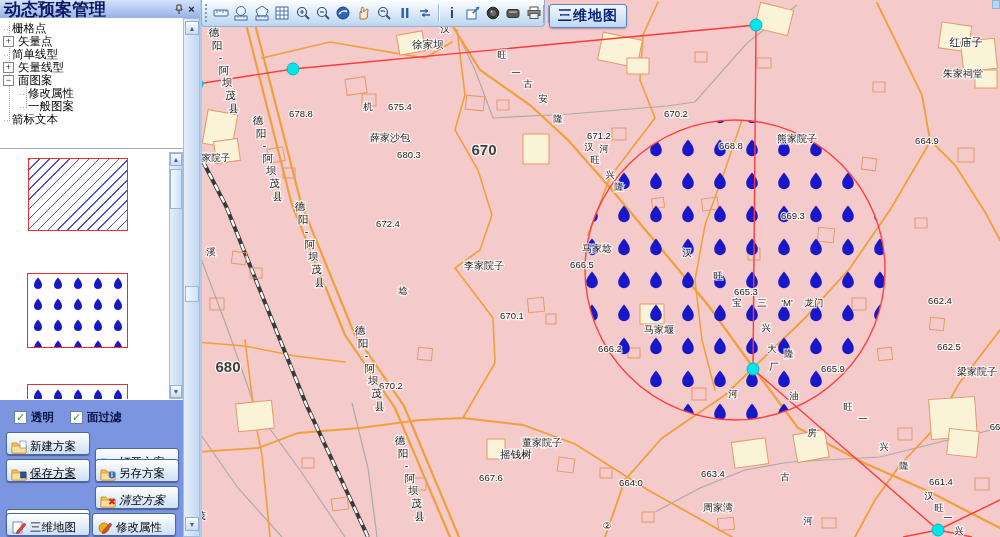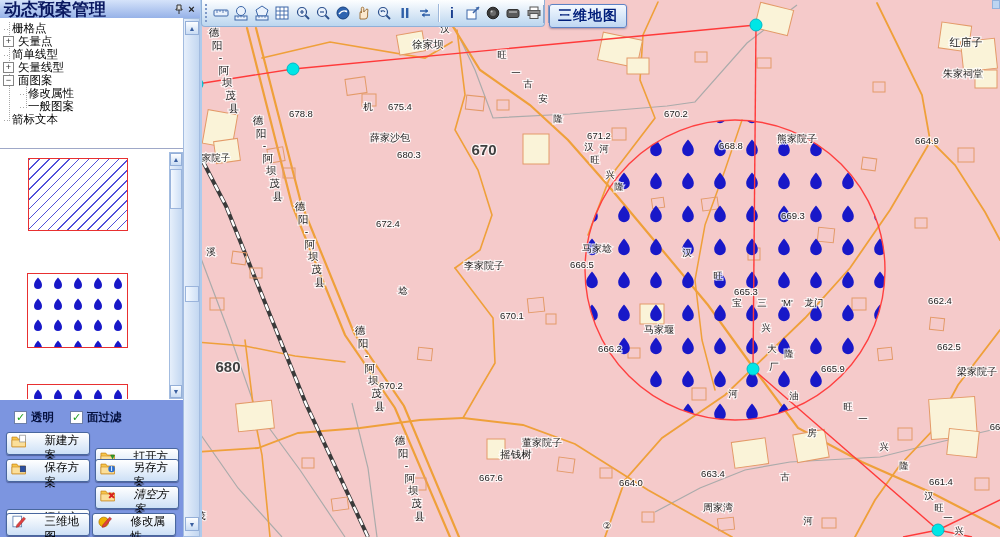--- a/index.html
+++ b/index.html
@@ -29,21 +29,21 @@
   .sb-btn{position:absolute;background:linear-gradient(#FDFEFF,#C9DCF4);border:1px solid #94AFD8;
     box-sizing:border-box;color:#3A5FA0;font-size:7px;line-height:11px;text-align:center;}
   .sb-thumb{position:absolute;background:linear-gradient(90deg,#F4F9FF,#CFE0F6);border:1px solid #9AB4DC;box-sizing:border-box;}
   
   #blue-panel{left:0;top:400px;width:183px;height:137px;background:#7C95E0;}
   .optrow{position:absolute;display:flex;align-items:center;font-size:11.5px;color:#04103E;font-weight:bold;}
   .cbx{width:13px;height:13px;background:#fff;border:1px solid #6E7FA8;box-sizing:border-box;
     color:#1E9E1E;font-size:11px;line-height:11px;font-weight:bold;text-align:center;margin-right:4px;}
   .pbtn{position:absolute;width:82px;height:21px;background:linear-gradient(#FFFFFF,#CDE0F6);
     border:1px solid #49679E;border-radius:3px;box-shadow:0 1px 1px rgba(0,0,30,.35);
-    display:flex;align-items:flex-start;font-size:11.5px;color:#000;cursor:default;gap:15px;}
+    display:flex;align-items:flex-end;font-size:11.5px;color:#000;cursor:default;}
   .pbtn svg{margin:0 3px 0 4px;}
   
   #maptoolbar{left:201px;top:0px;width:344px;height:27px;
     background:linear-gradient(#FDFEFF,#BCD6EF);border:1px solid #8FB0D8;border-top:none;
     border-radius:0 0 4px 4px;display:flex;align-items:center;box-sizing:border-box;}
   #grip{width:5px;height:20px;margin:0 2px 0 2px;
     background-image:radial-gradient(circle,#7E9AC8 1px,transparent 1.2px);background-size:4px 4px;}
   .tbtn{width:21px;height:22px;display:flex;align-items:center;justify-content:center;border-radius:2px;}
   .tsep{width:1px;height:18px;background:#9FB8DA;margin:0 3px;box-shadow:1px 0 0 #fff;}
   #map3d{left:549px;top:4px;width:76px;height:22px;background:linear-gradient(#F4F9FF,#BFD7F2);
@@ -477,21 +477,21 @@
         <span>新建方案</span>
       </div>
       <div class="pbtn" style="left: 95px; top: 48px;">
         <svg width="16" height="15" viewBox="0 0 16 15">
           <path d="M1,4 h5 l1.5,2 H15 v8 H1 z" fill="#F7C64B" stroke="#C8861B" stroke-width="0.8"></path>
           <path d="M1,7 h14 v7 H1 z" fill="#FBDF9A" stroke="#C8861B" stroke-width="0.6"></path>
           <path d="M11,6 h4 l-2,4 z" fill="#2FA32F" stroke="#176E17" stroke-width="0.5"></path>
         </svg>
         <span>打开方案</span>
       </div>
-      <div class="pbtn" style="left: 6px; top: 59px;">
+      <div class="pbtn" style="left: 6px; top: 59px; text-decoration: underline;">
         <svg width="16" height="15" viewBox="0 0 16 15">
           <path d="M1,4 h5 l1.5,2 H15 v8 H1 z" fill="#F7C64B" stroke="#C8861B" stroke-width="0.8"></path>
           <path d="M1,7 h14 v7 H1 z" fill="#FBDF9A" stroke="#C8861B" stroke-width="0.6"></path>
           <rect x="9.5" y="6" width="5.5" height="6" fill="#2B4FA0" stroke="#13306E" stroke-width="0.5"></rect>
         </svg>
         <span>保存方案</span>
       </div>
       <div class="pbtn" style="left: 95px; top: 59px;">
         <svg width="16" height="15" viewBox="0 0 16 15">
           <path d="M1,4 h5 l1.5,2 H15 v8 H1 z" fill="#F7C64B" stroke="#C8861B" stroke-width="0.8"></path>

